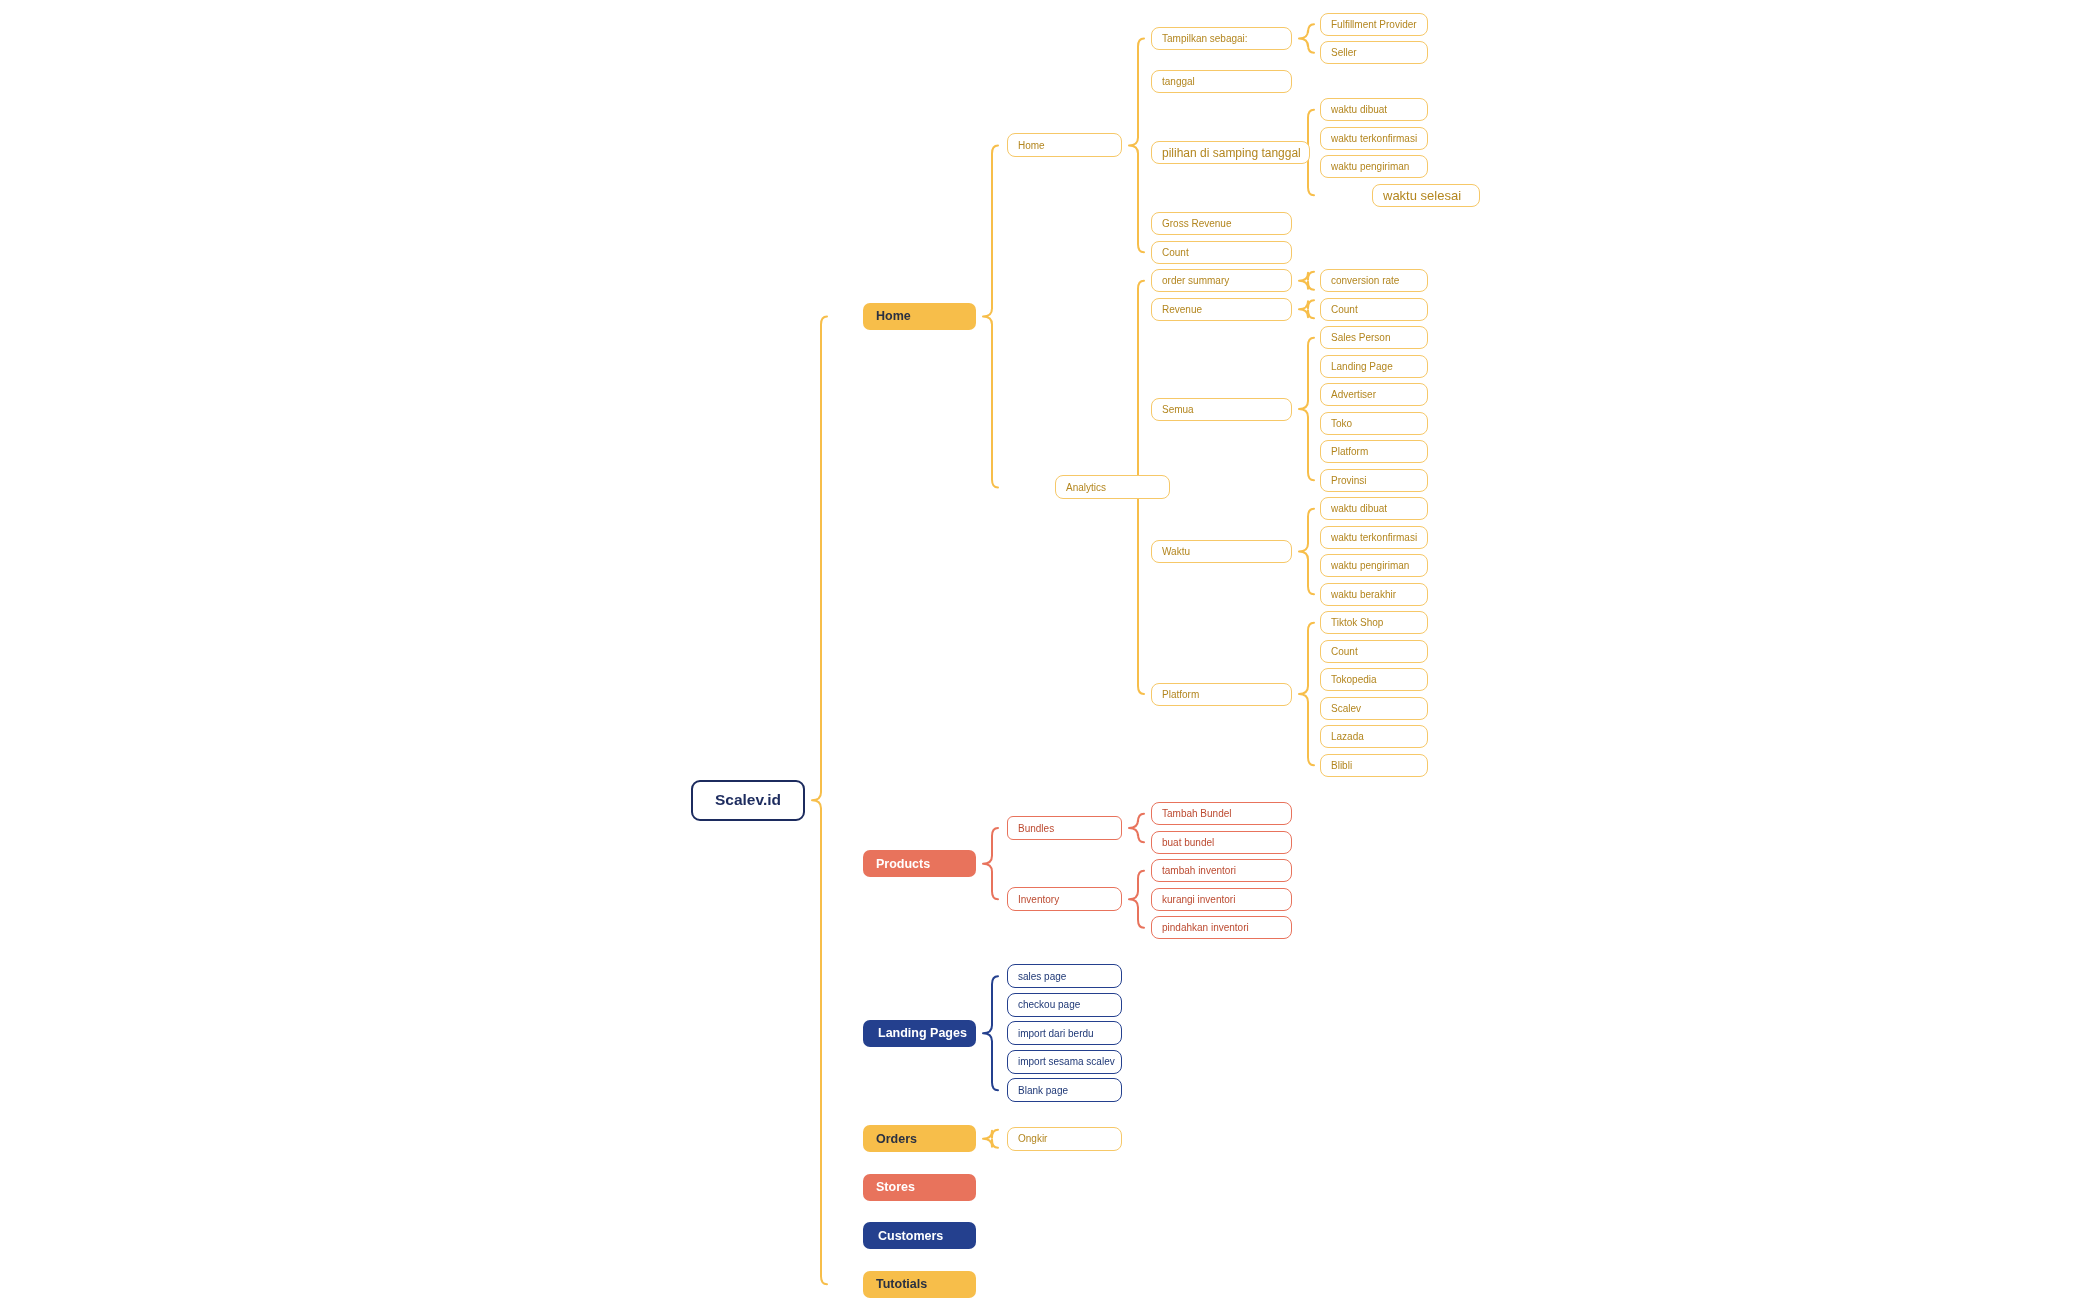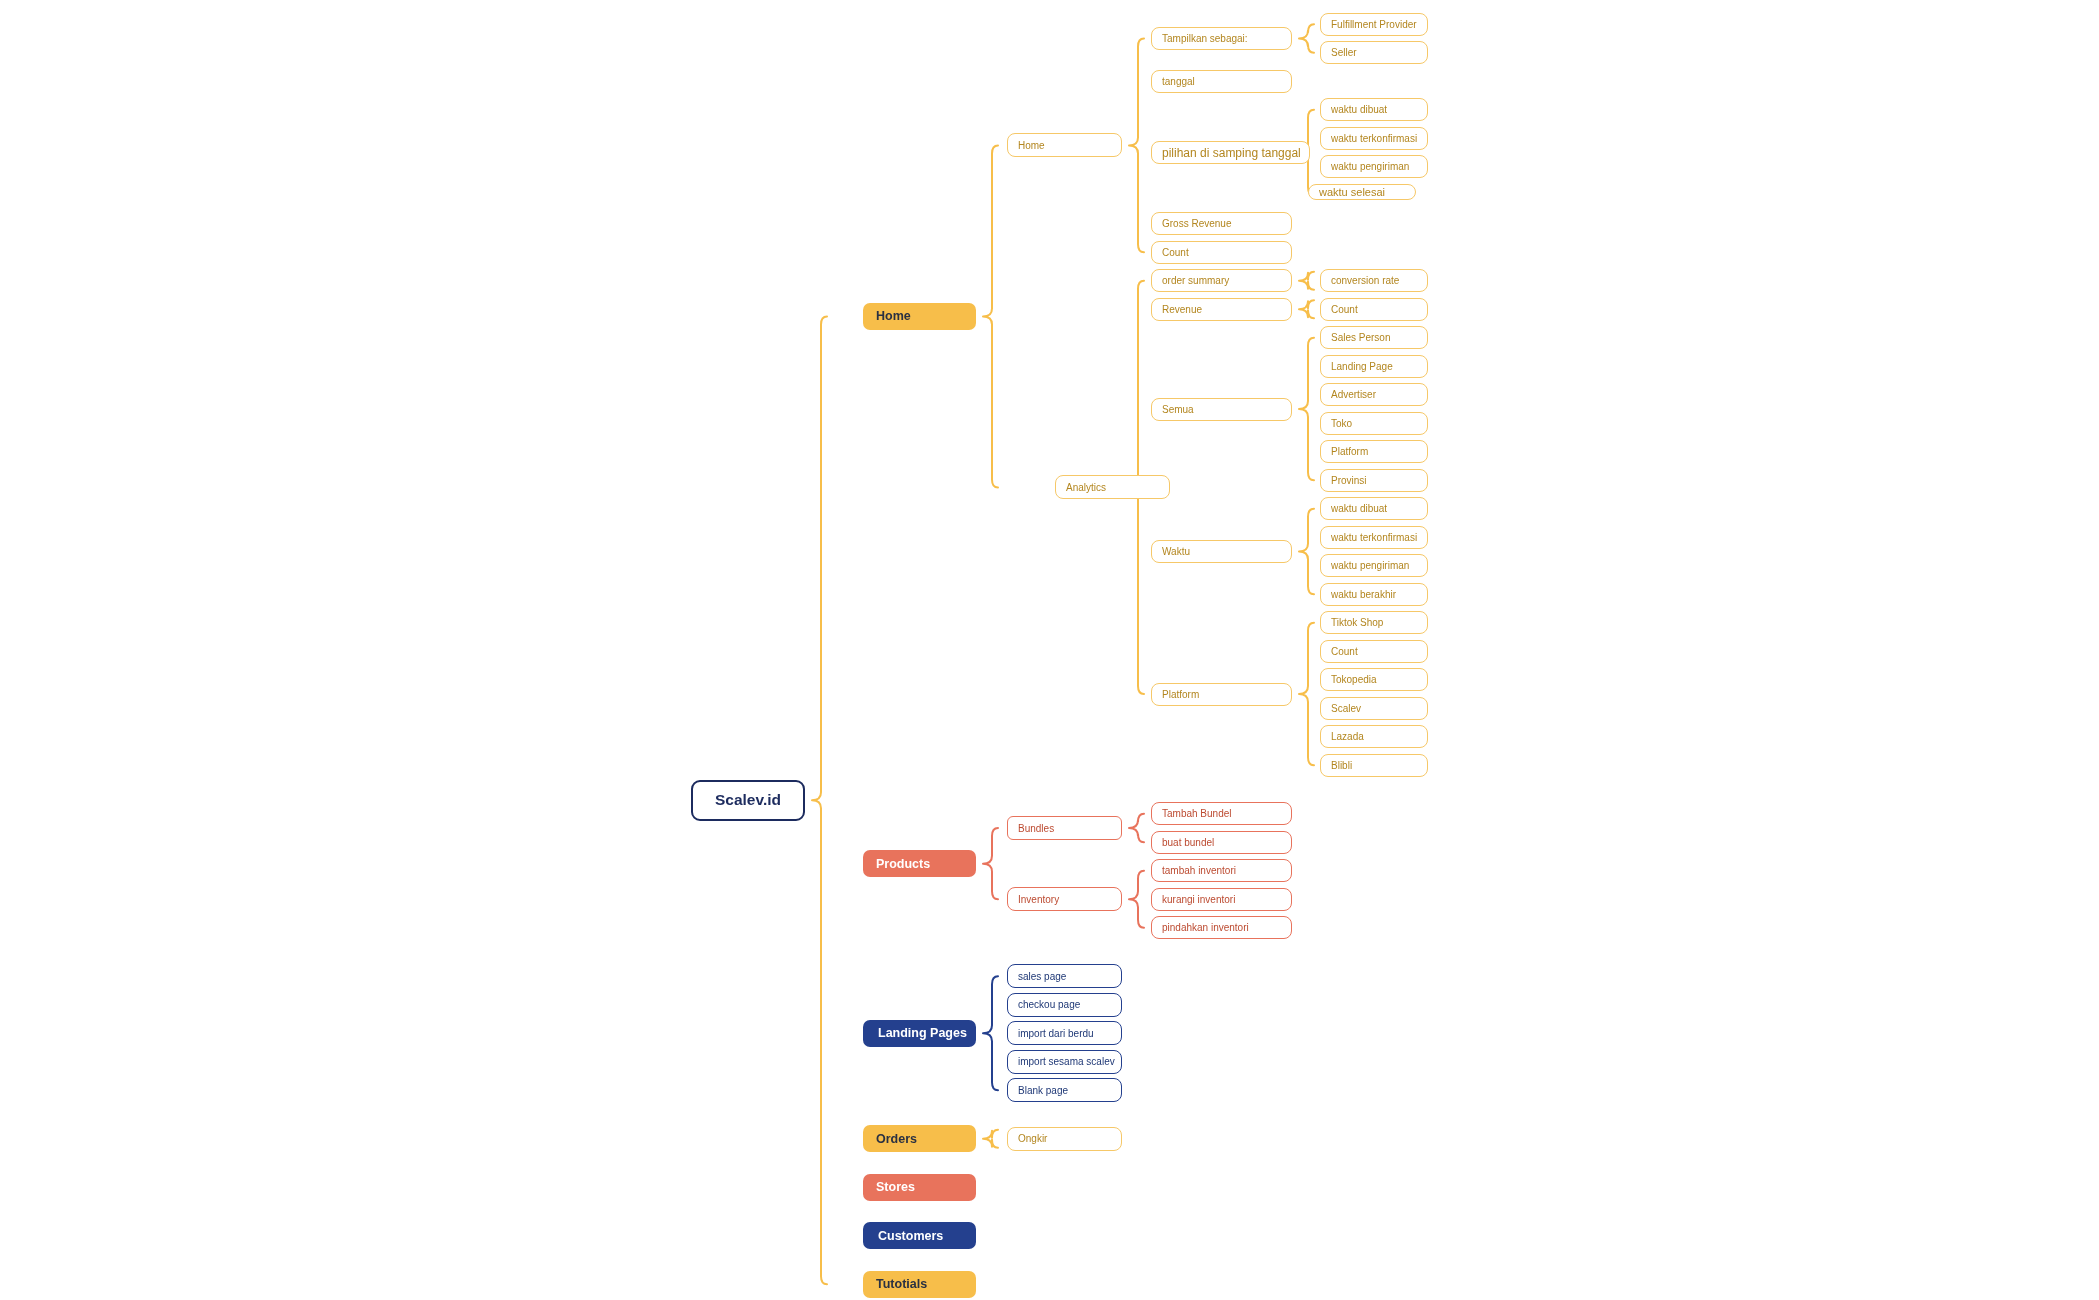--- a/index.html
+++ b/index.html
@@ -66,21 +66,21 @@
       <div class="node solid solid-yellow" style="left: 863px; top: 302.875px; width: 113px; height: 27px; font-size: 12.5px;">Home</div>
       <div class="node outline outline-yellow" style="left: 1007px; top: 133.375px; width: 115px; height: 24px; font-size: 10px;">Home</div>
       <div class="node outline outline-yellow" style="left: 1151px; top: 27px; width: 141px; height: 23px; font-size: 10px;">Tampilkan sebagai:</div>
       <div class="node outline outline-yellow" style="left: 1320px; top: 12.75px; width: 108px; height: 23px; font-size: 10px;">Fulfillment Provider</div>
       <div class="node outline outline-yellow" style="left: 1320px; top: 41.25px; width: 108px; height: 23px; font-size: 10px;">Seller</div>
       <div class="node outline outline-yellow" style="left: 1151px; top: 69.75px; width: 141px; height: 23px; font-size: 10px;">tanggal</div>
       <div class="node outline outline-yellow" style="left: 1151px; top: 141px; width: 159px; height: 23px; font-size: 12px;">pilihan di samping tanggal</div>
       <div class="node outline outline-yellow" style="left: 1320px; top: 98.25px; width: 108px; height: 23px; font-size: 10px;">waktu dibuat</div>
       <div class="node outline outline-yellow" style="left: 1320px; top: 126.75px; width: 108px; height: 23px; font-size: 10px;">waktu terkonfirmasi</div>
       <div class="node outline outline-yellow" style="left: 1320px; top: 155.25px; width: 108px; height: 23px; font-size: 10px;">waktu pengiriman</div>
-      <div class="node outline outline-yellow" style="left: 1308px; top: 183.75px; width: 108px; height: 16px; font-size: 11px;">waktu selesai</div>
+      <div class="node outline outline-yellow" style="left: 1372px; top: 183.75px; width: 108px; height: 23px; font-size: 13px;">waktu selesai</div>
       <div class="node outline outline-yellow" style="left: 1151px; top: 212.25px; width: 141px; height: 23px; font-size: 10px;">Gross Revenue</div>
       <div class="node outline outline-yellow" style="left: 1151px; top: 240.75px; width: 141px; height: 23px; font-size: 10px;">Count</div>
       <div class="node outline outline-yellow" style="left: 1007px; top: 475.375px; width: 115px; height: 24px; font-size: 10px; margin-left: 48px;">Analytics</div>
       <div class="node outline outline-yellow" style="left: 1151px; top: 269.25px; width: 141px; height: 23px; font-size: 10px;">order summary</div>
       <div class="node outline outline-yellow" style="left: 1320px; top: 269.25px; width: 108px; height: 23px; font-size: 10px;">conversion rate</div>
       <div class="node outline outline-yellow" style="left: 1151px; top: 297.75px; width: 141px; height: 23px; font-size: 10px;">Revenue</div>
       <div class="node outline outline-yellow" style="left: 1320px; top: 297.75px; width: 108px; height: 23px; font-size: 10px;">Count</div>
       <div class="node outline outline-yellow" style="left: 1151px; top: 397.5px; width: 141px; height: 23px; font-size: 10px;">Semua</div>
       <div class="node outline outline-yellow" style="left: 1320px; top: 326.25px; width: 108px; height: 23px; font-size: 10px;">Sales Person</div>
       <div class="node outline outline-yellow" style="left: 1320px; top: 354.75px; width: 108px; height: 23px; font-size: 10px;">Landing Page</div>

